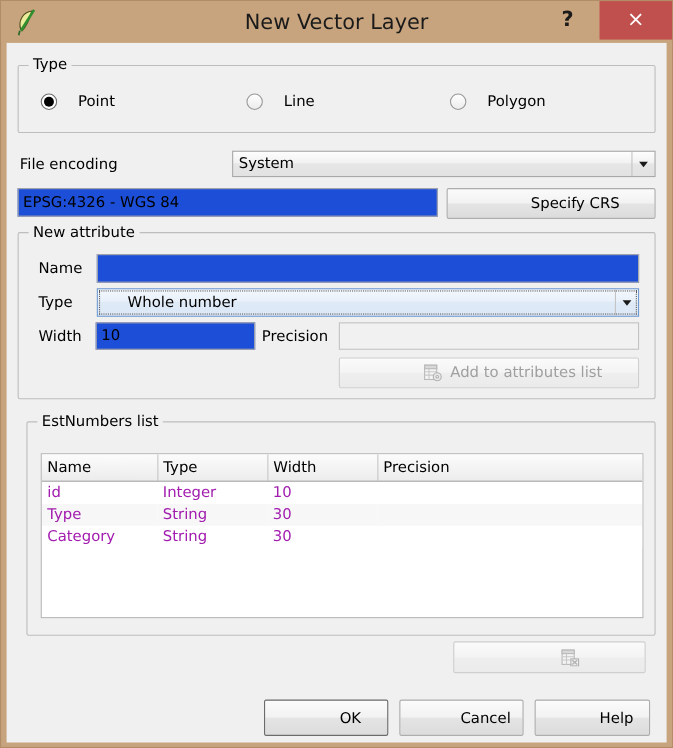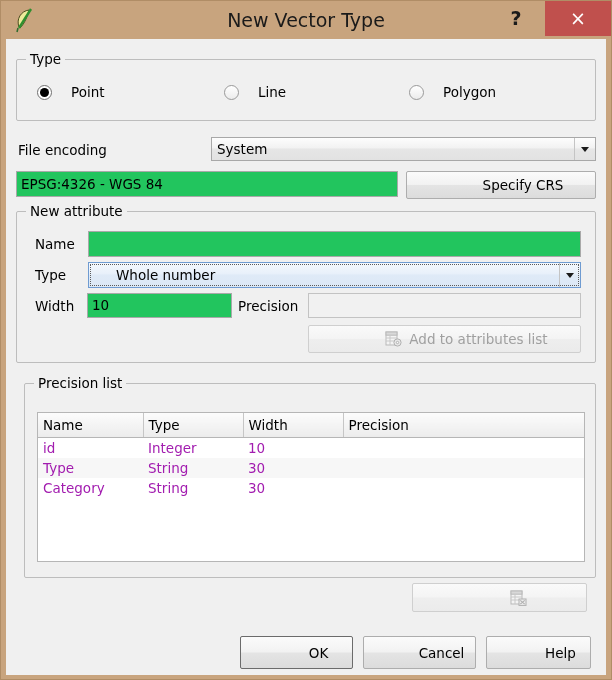--- a/index.html
+++ b/index.html
@@ -128,21 +128,21 @@
     position: absolute;
     left: 2px; top: 2px;
     width: 9px; height: 9px;
     border-radius: 50%;
     background: #000000;
   }
   .radio-label { margin-left: 19px; font-size: 13.5px; }
 
   .textfield {
     position: absolute;
-    background: #22c55e;
+    background: #1d4ed8;
     border: 1px solid #a9a9a9;
     box-sizing: border-box;
     font-size: 13.5px;
     color: #000;
     padding: 0 4px;
     line-height: 22px;
     white-space: nowrap;
     overflow: hidden;
     cursor: text;
   }
@@ -254,21 +254,21 @@
 <div id="window">
 
   <div id="titlebar">
     <div id="app-icon">
       <svg width="26" height="26" viewBox="0 0 26 26">
         <path d="M6 20 C3 12, 8 4, 16 3 C14 10, 12 16, 7 21 Z" fill="#eceb9a" stroke="#4d4d1f" stroke-width="1"></path>
         <path d="M18 2 L6 21" stroke="#2f8f2f" stroke-width="2.4" fill="none"></path>
         <path d="M5 21 L4 25" stroke="#2f6b2f" stroke-width="1.6" fill="none"></path>
       </svg>
     </div>
-    <div id="title-text">New Vector Type</div>
+    <div id="title-text">New Vector Layer</div>
     <div id="help-q">?</div>
     <div id="close-btn">×</div>
   </div>
 
   <div id="client">
 
     <div class="groupbox" style="left:10px; top:20px; width:580px; height:62px;">
       <div class="grouptitle">Type</div>
 
       <div class="radio-row" style="left:20px; top:24px;">
@@ -336,21 +336,21 @@
             <line x1="5" y1="4.2" x2="5" y2="14" stroke="#c8c8c8"></line>
             <circle cx="12.5" cy="11.5" r="3.6" fill="#e8e8e8" stroke="#b0b0b0"></circle>
             <circle cx="12.5" cy="11.5" r="1.2" fill="#fbfbfb" stroke="#b0b0b0"></circle>
           </svg>
         </span>
         <span>Add to attributes list</span>
       </div>
     </div>
 
     <div class="groupbox" style="left:18px; top:344px; width:572px; height:195px;">
-      <div class="grouptitle">Precision list</div>
+      <div class="grouptitle">EstNumbers list</div>
     </div>
 
     <div id="attr-table-wrap" style="left:31px; top:373px; width:548px; height:150px;">
       <table class="attrs">
         <colgroup>
           <col style="width:105px">
           <col style="width:100px">
           <col style="width:100px">
           <col>
         </colgroup>

